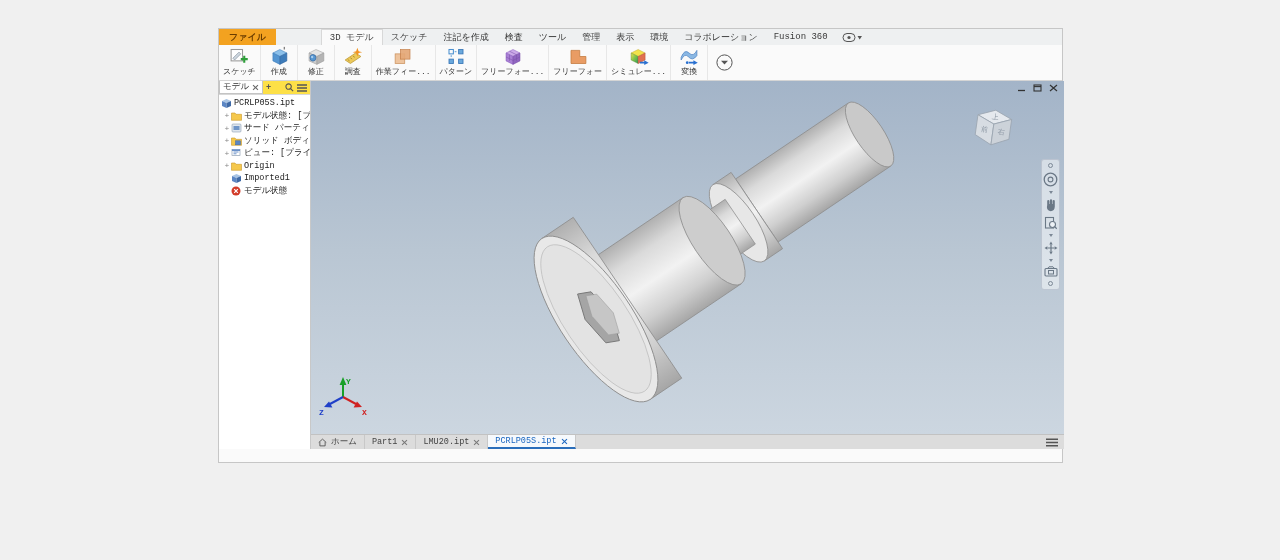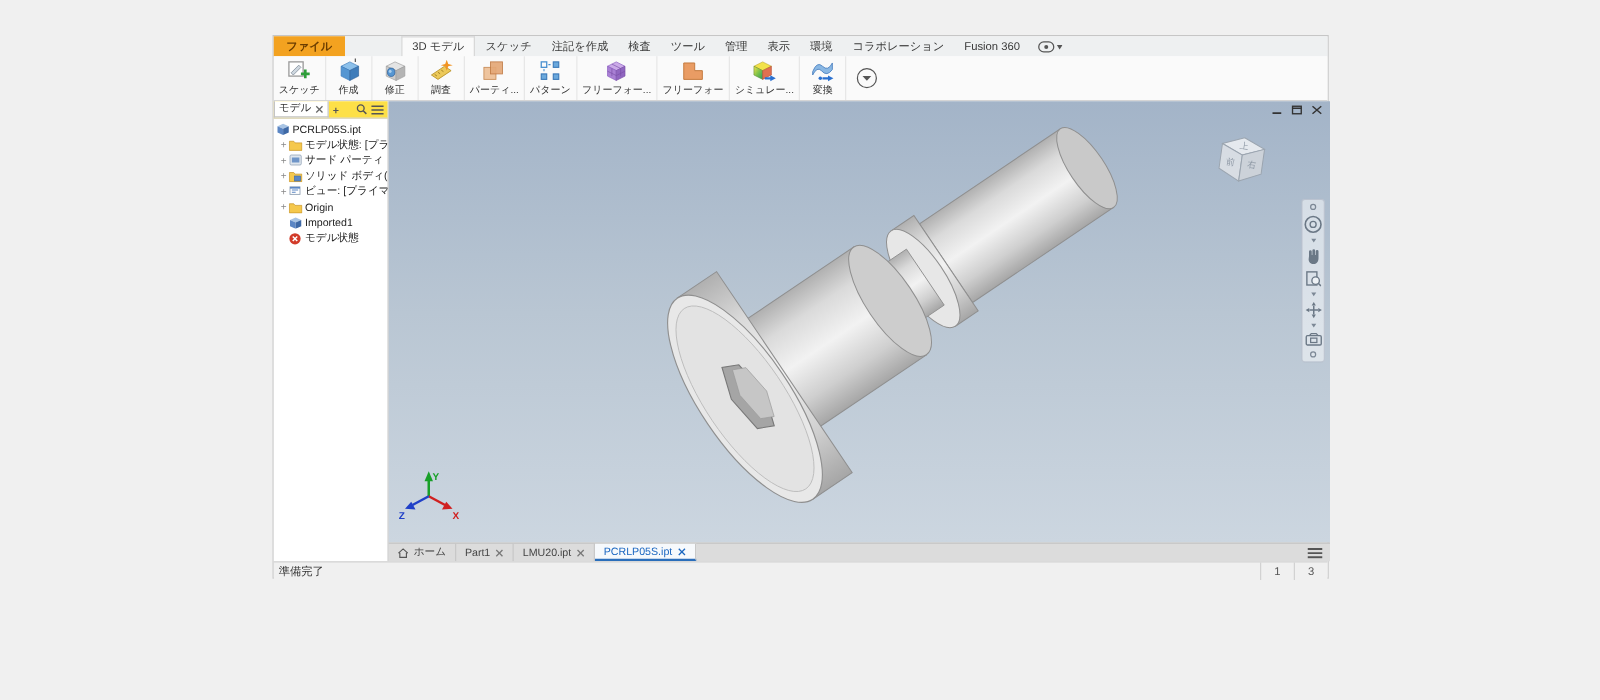--- a/index.html
+++ b/index.html
@@ -1,20 +1,20 @@
 <!DOCTYPE html>
 <html><head>
 <meta charset="utf-8">
 <style>
   * { margin:0; padding:0; box-sizing:border-box; }
   html,body { width:1280px; height:560px; overflow:hidden; background:#f0f0f0;
     font-family:"Liberation Sans","DejaVu Sans",sans-serif; }
 
   #app-window { position:absolute; left:218px; top:28px; width:845px; height:435px;
-    background:#fafafa; border:1px solid #c6c6c6; }
+    background:#fafafa; border:1px solid #c6c6c6;font-family:Liberation Mono, monospace; }
 
   
   .menu-bar { position:absolute; left:0; top:0; width:100%; height:16px;
     background:#eef0f1; display:flex; align-items:stretch; font-size:9px; color:#3a3a3a; }
   .file-tab { background:#f3a220; color:#6b3d00; font-weight:bold; padding:0 10px;
     display:flex; align-items:center; }
   .menu-tab { padding:0 8px; display:flex; align-items:center; cursor:default; }
   .menu-tab.active { background:#fafafa; border:1px solid #d8d8d8; border-bottom:none;margin-left:45px; }
   .ribbon-appearance { margin-left:6px; display:flex; align-items:center; }
 
@@ -180,21 +180,21 @@
         <polygon points="17,2 18.4,6 22.5,7 18.4,8 17,12 15.6,8 11.5,7 15.6,6" fill="#f29422"></polygon>
       </svg>
       <span class="rlabel">調査</span>
     </div>
 
     <div class="ribbon-btn">
       <svg viewBox="0 0 24 24">
         <rect x="3" y="9" width="11" height="11" fill="#eec49e" stroke="#c98d58" stroke-width="0.8"></rect>
         <rect x="9" y="4" width="11" height="11" fill="#e5a877" stroke="#c07840" stroke-width="0.8" opacity="0.92"></rect>
       </svg>
-      <span class="rlabel">パーティ...</span>
+      <span class="rlabel">作業フィー...</span>
     </div>
 
     <div class="ribbon-btn">
       <svg viewBox="0 0 24 24">
         <rect x="4" y="4" width="5" height="5" fill="none" stroke="#4a90d0" stroke-width="1.2"></rect>
         <rect x="15" y="4" width="5" height="5" fill="#6aa8dc" stroke="#3a78b8" stroke-width="1"></rect>
         <rect x="4" y="15" width="5" height="5" fill="#6aa8dc" stroke="#3a78b8" stroke-width="1"></rect>
         <rect x="15" y="15" width="5" height="5" fill="#6aa8dc" stroke="#3a78b8" stroke-width="1"></rect>
         <path d="M10.5 6.5 h3 M6.5 10.5 v3" stroke="#4a90d0" stroke-width="1" stroke-dasharray="2 1.4"></path>
       </svg>
@@ -468,19 +468,14 @@
       <span class="x-icon"></span>
     </div>
     <span class="spacer"></span>
     <div class="tab-menu">
       <svg width="12" height="9" viewBox="0 0 12 9">
           <path d="M0 1.2 h12 M0 4.5 h12 M0 7.8 h12" stroke="#555" stroke-width="1.5"></path>
         </svg>
     </div>
   </div>
 
-  <div class="status-bar">
-    <span class="status-msg">準備完了</span>
-    <span class="status-cell">1</span>
-    <span class="status-cell">3</span>
-  </div>
 
 </div>
 
 </body></html>

